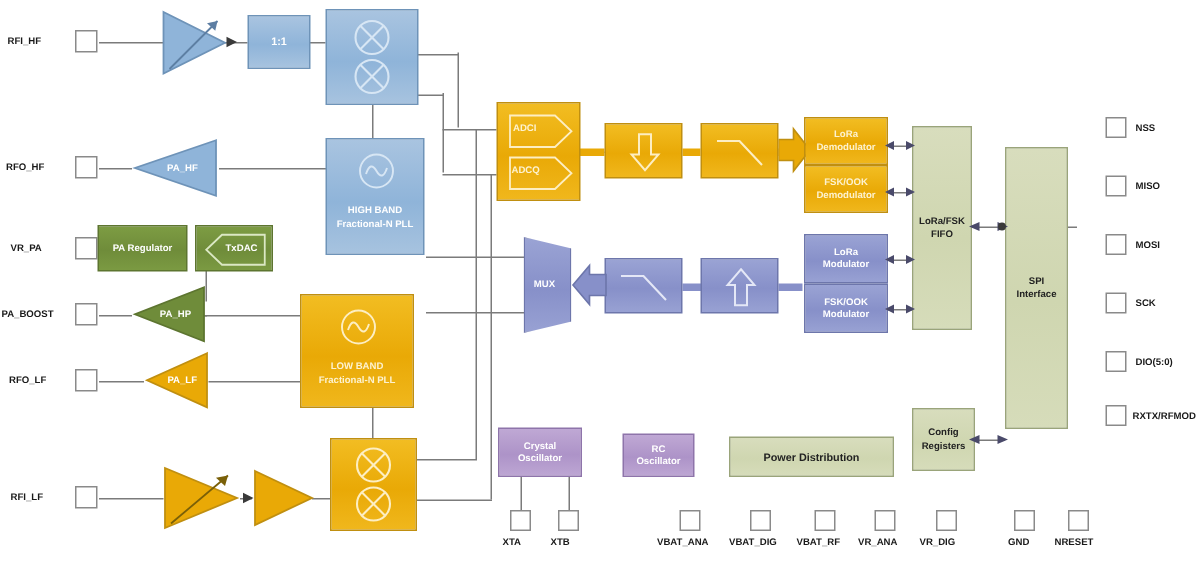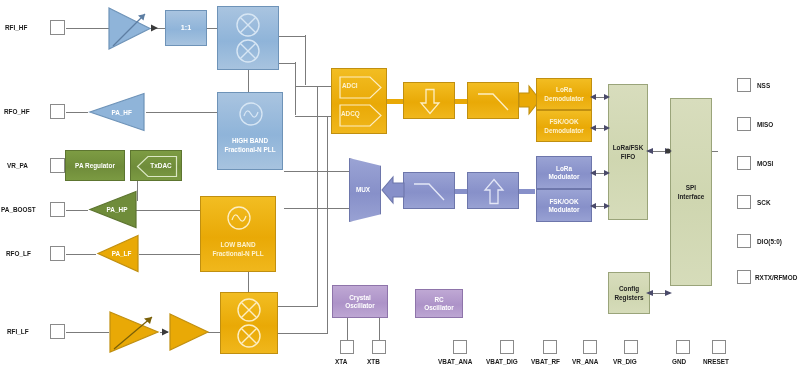--- a/index.html
+++ b/index.html
@@ -360,20 +360,23 @@
   <div class="blk purple" style="left:332px;top:285px;width:56px;height:33px;flex-direction:column;">
     <div class="t8">Crystal</div>
     <div class="t8" style="margin-top:1px;">Oscillator</div>
   </div>
 
   <div class="blk purple" style="left:415px;top:289px;width:48px;height:29px;flex-direction:column;">
     <div class="t8">RC</div>
     <div class="t8" style="margin-top:1px;">Oscillator</div>
   </div>
 
+  <div class="blk sage t9" style="left:486px;top:291px;width:110px;height:27px;">
+    <span>Power Distribution</span>
+  </div>
 
   <div class="pin" style="left:340px;top:340px;width:14px;height:14px;"></div>
   <div class="lbl t8" style="left:335px;top:358px;">XTA</div>
 
   <div class="pin" style="left:372px;top:340px;width:14px;height:14px;"></div>
   <div class="lbl t8" style="left:367px;top:358px;">XTB</div>
 
   <div class="pin" style="left:453px;top:340px;width:14px;height:14px;"></div>
   <div class="lbl t8" style="left:438px;top:358px;">VBAT_ANA</div>
 

